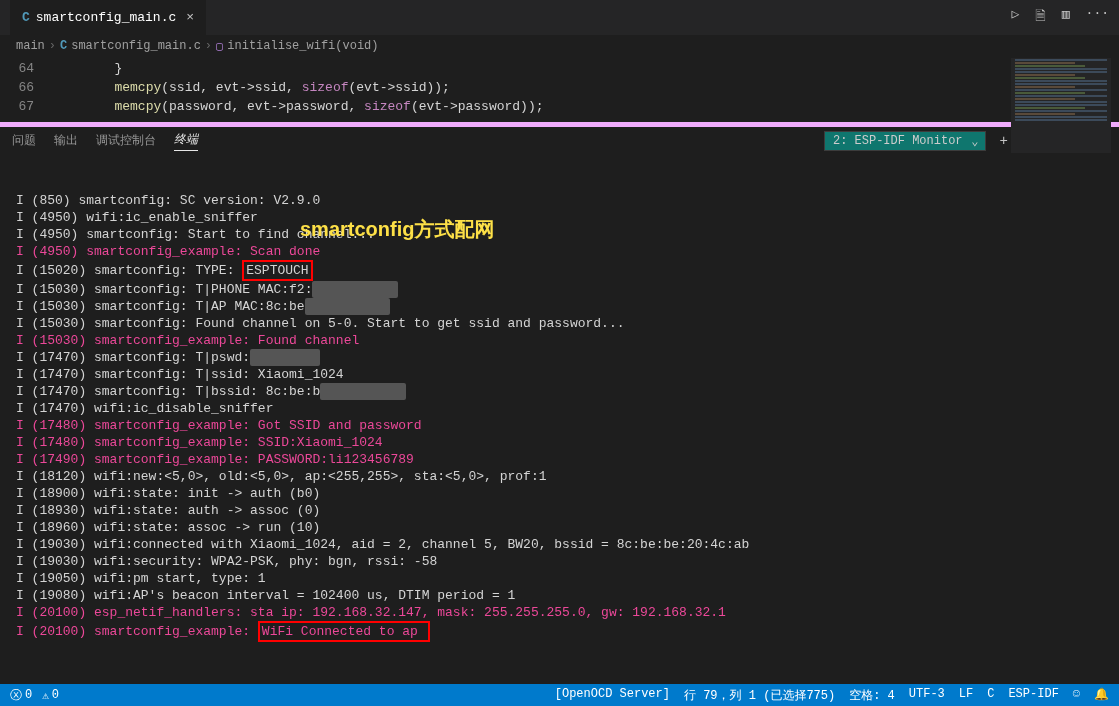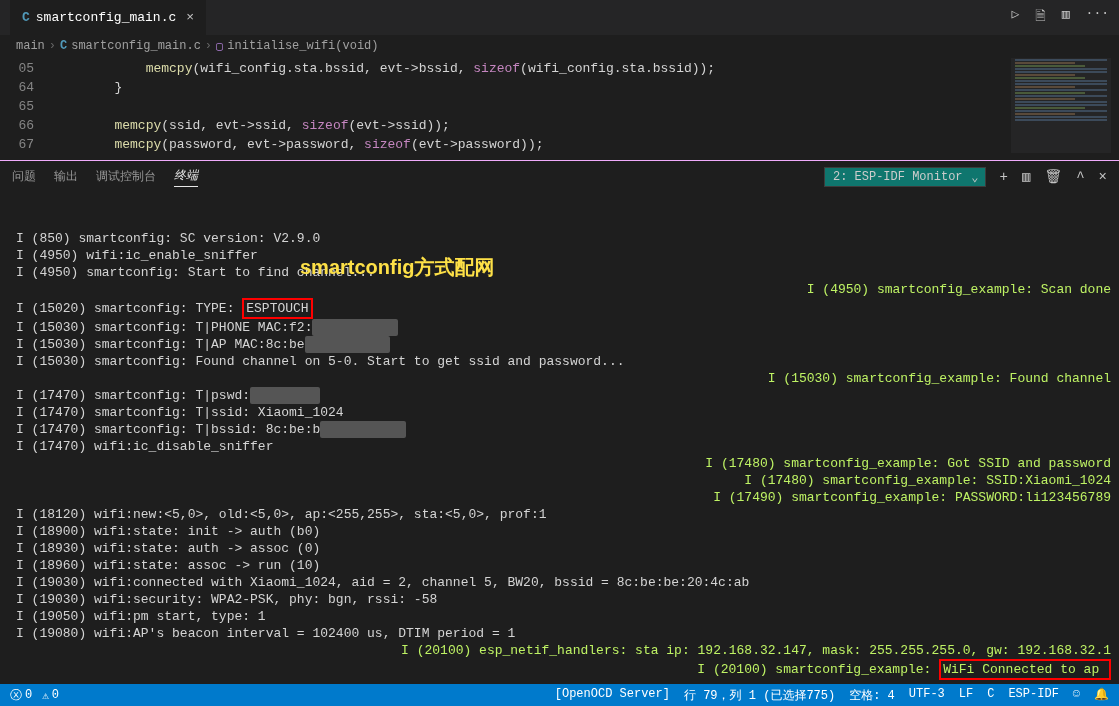--- a/index.html
+++ b/index.html
@@ -83,21 +83,21 @@
   text-align: right;
   padding-right: 18px;
   color: #858585;
   user-select: none;
 }
 .code { white-space: pre; }
 .t-fn { color: #dcdcaa; }
 .t-kw { color: #c586c0; }
 .panel-bar {
   height: 32px;
-  border-top: 1px solid #f0abfc;
+  border-top: 5px solid #f0abfc;
   display: flex;
   align-items: center;
   padding: 0 12px;
   gap: 18px;
   font-size: 12px;
   color: #969696;
   background: #1e1e1e;
 }
 .panel-bar .active {
   color: #e7e7e7;
@@ -129,21 +129,21 @@
   background: #1e1e1e;
   padding: 4px 8px 4px 16px;
   font-size: 13px;
   line-height: 17px;
   white-space: pre;
   height: 490px;
   overflow: hidden;
   position: relative;
 }
 .tl { display: block; }
-.green { color: #bef264; text-align: right; }
+.green { color: #ec4899; }
 .redbox {
   border: 2px solid #ff0000;
   padding: 0 2px;
   display: inline-block;
 }
 .annotation {
   position: absolute;
   color: #fde047;
   font-family: "Microsoft YaHei", sans-serif;
   font-size: 20px;
@@ -190,30 +190,22 @@
   <span class="sep">›</span>
   <span class="lang-icon">C</span>
   <span>smartconfig_main.c</span>
   <span class="sep">›</span>
   <span class="func-icon">▢</span>
   <span>initialise_wifi(void)</span>
 </div>
 
 <div class="editor-area">
   <div class="code-line">
-    <div class="gutter">05</div>
-    <div class="code">            <span class="t-fn">memcpy</span>(wifi_config.sta.bssid, evt-&gt;bssid, <span class="t-kw">sizeof</span>(wifi_config.sta.bssid));</div>
-  </div>
-  <div class="code-line">
     <div class="gutter">64</div>
     <div class="code">        }</div>
-  </div>
-  <div class="code-line">
-    <div class="gutter">65</div>
-    <div class="code"></div>
   </div>
   <div class="code-line">
     <div class="gutter">66</div>
     <div class="code">        <span class="t-fn">memcpy</span>(ssid, evt-&gt;ssid, <span class="t-kw">sizeof</span>(evt-&gt;ssid));</div>
   </div>
   <div class="code-line">
     <div class="gutter">67</div>
     <div class="code">        <span class="t-fn">memcpy</span>(password, evt-&gt;password, <span class="t-kw">sizeof</span>(evt-&gt;password));</div>
   </div>
 </div>

